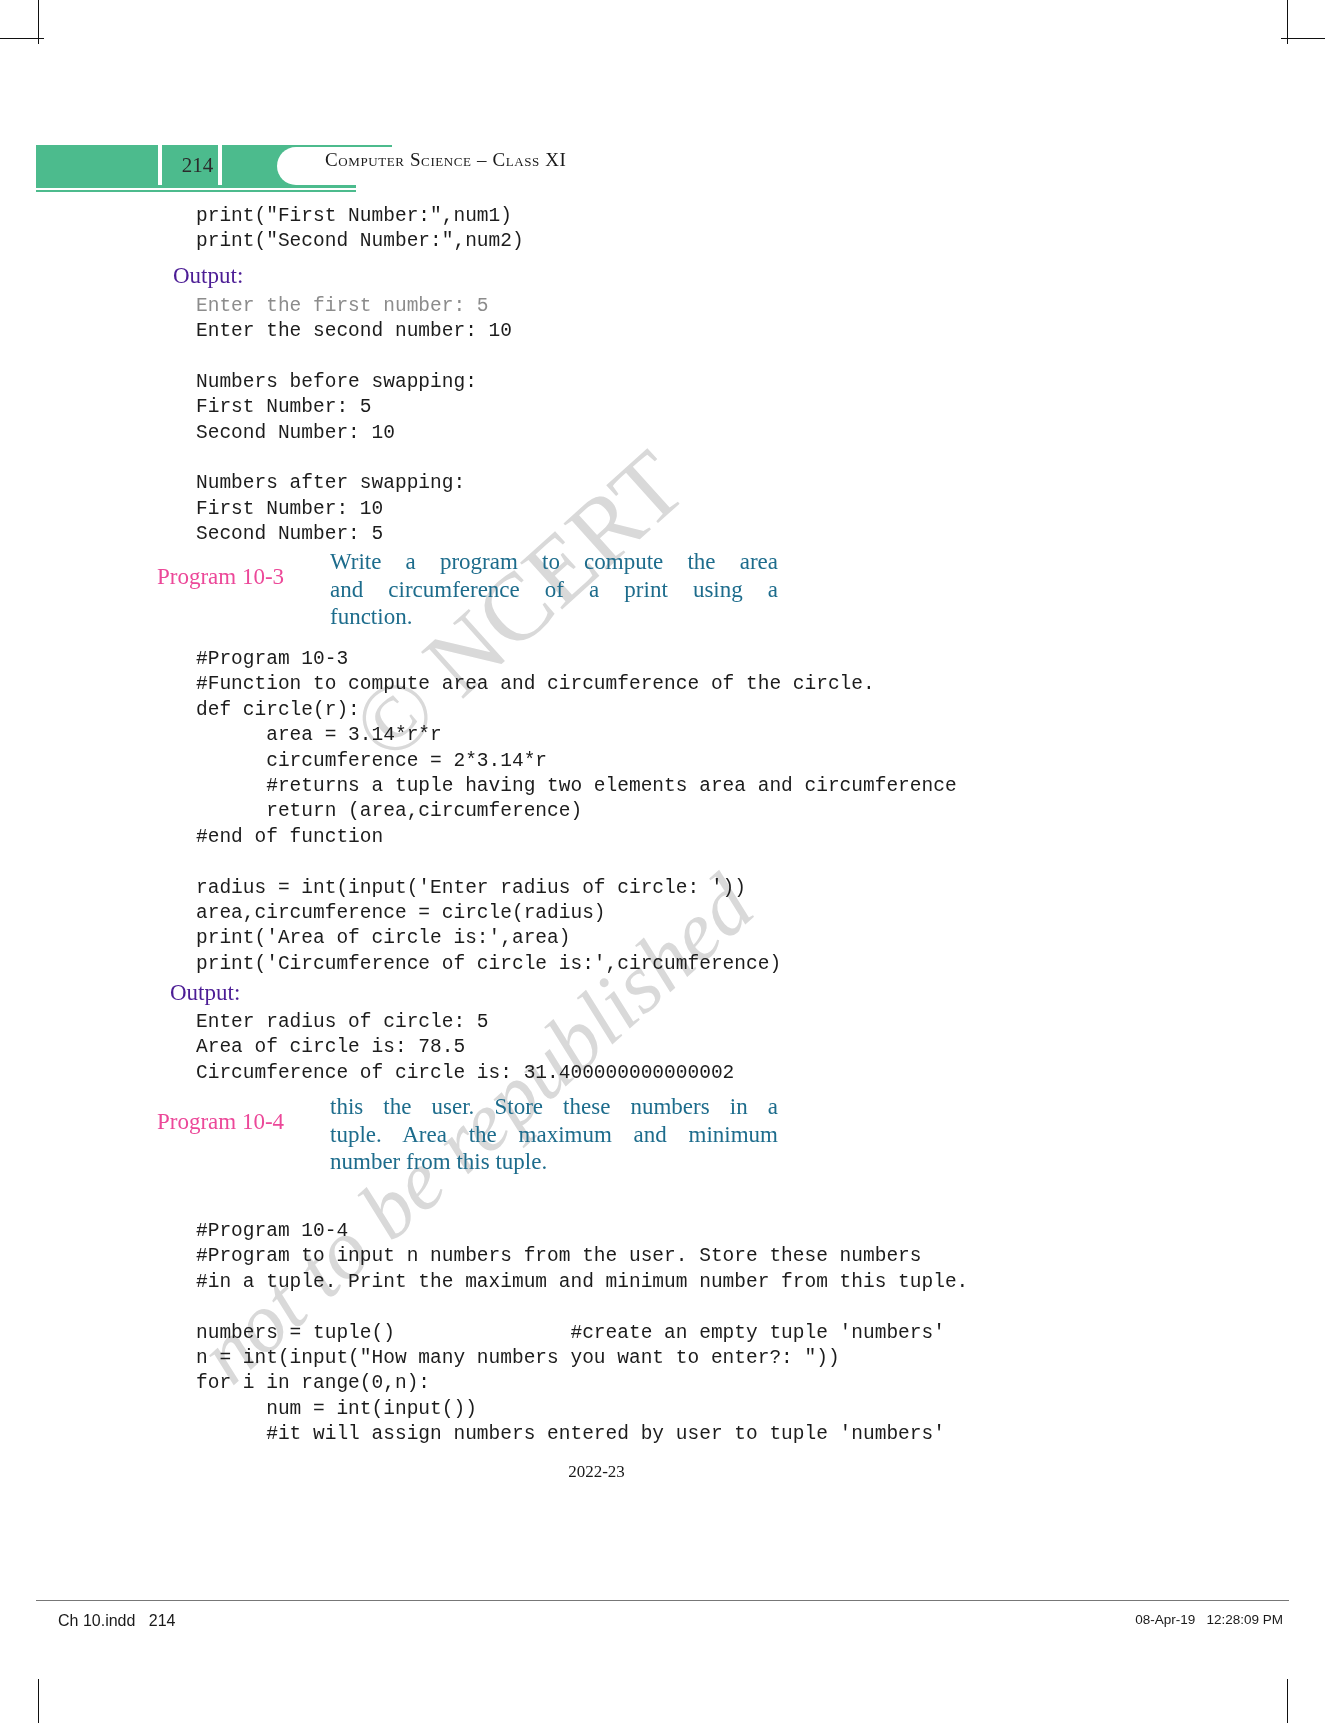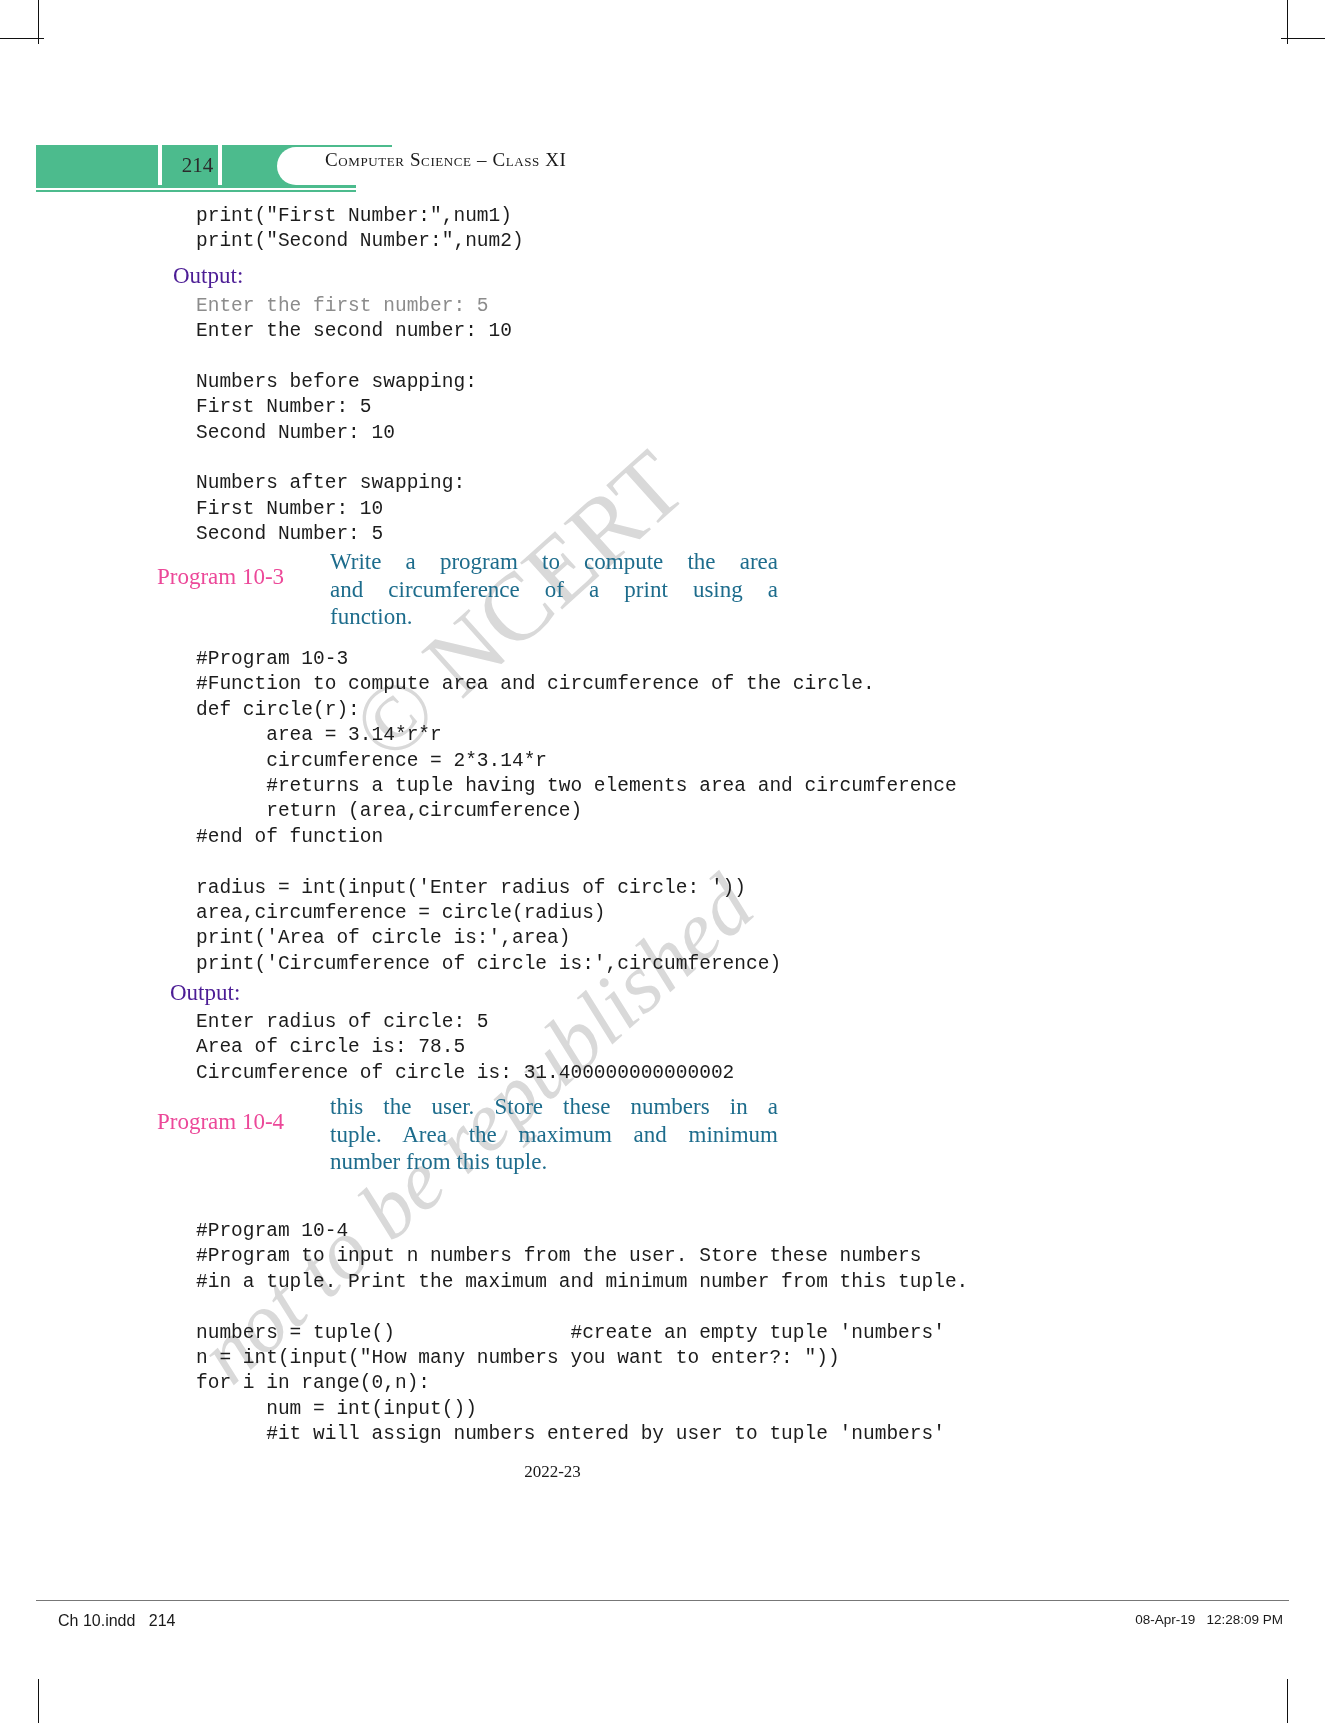--- a/index.html
+++ b/index.html
@@ -99,21 +99,21 @@
   }
   .prog-desc .ln { display:block; }
   .prog-desc .ln.just { text-align:justify; text-align-last:justify; }
   .prog-desc i { font-style:italic; }
 
   
   .yearline {
     position:absolute; left:0; top:1462px; width:1105px;
     text-align:center;
     font-family:"Liberation Serif", serif;
-    font-size:17px; color:#1a1a1a;
+    font-size:17px; color:#1a1a1a;padding-left:44px;
   }
   .footrule { position:absolute; left:36px; top:1600px; width:1253px; height:1px; background:#777; }
   .foot-left {
     position:absolute; left:58px; top:1612px;
     font-family:"Liberation Sans", sans-serif;
     font-size:16px; color:#1a1a1a; white-space:pre;
   }
   .foot-right {
     position:absolute; right:42px; top:1612px;
     font-family:"Liberation Sans", sans-serif;

